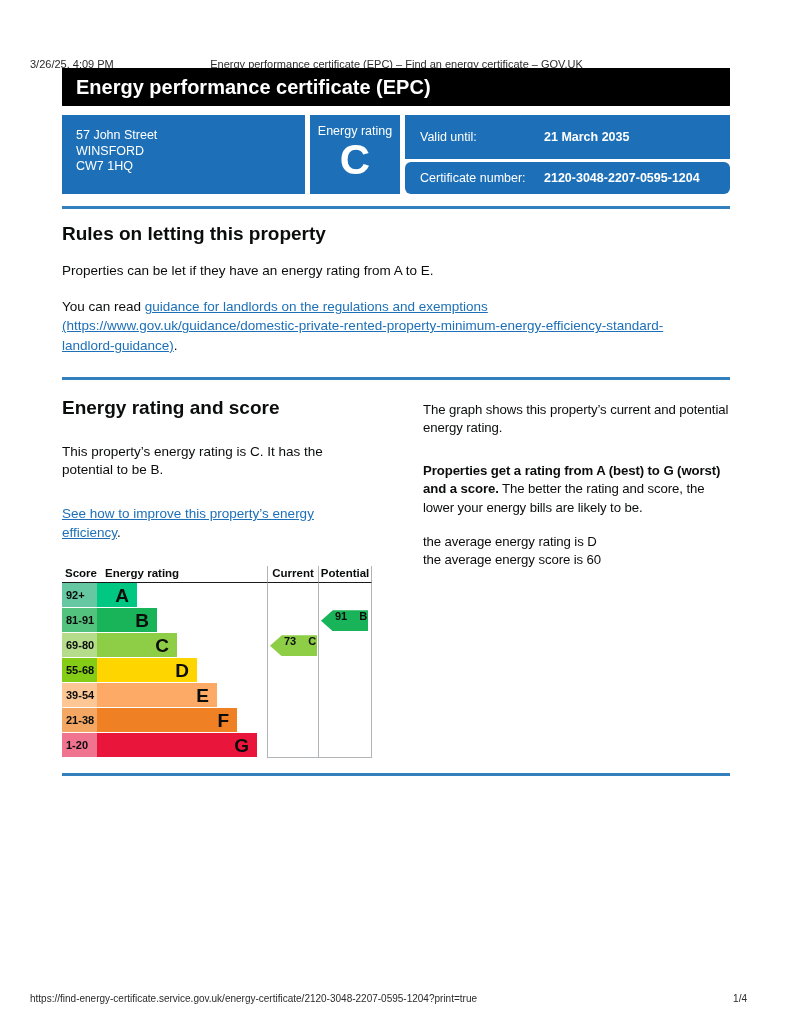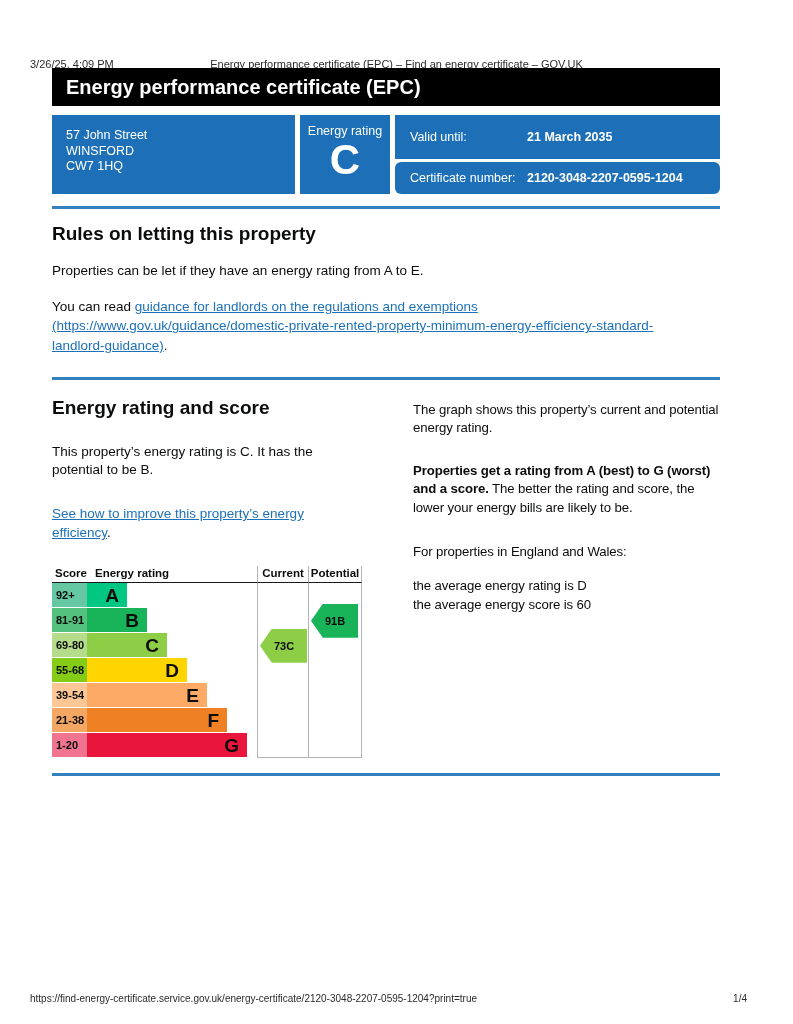--- a/index.html
+++ b/index.html
@@ -10,33 +10,33 @@
   }
   
   .meta-header { position:absolute; top:16px; left:30px; right:30px; font-size:11px; color:#2b2b2b; height:14px;margin-top:42px; }
   .meta-header .dt { position:absolute; left:0; top:0; }
   .meta-header .ttl { position:absolute; left:50%; transform:translateX(-50%); top:0; white-space:nowrap; }
   .meta-footer { position:absolute; top:993px; left:30px; right:46px; font-size:10px; color:#2b2b2b; }
   .meta-footer .url { float:left; }
   .meta-footer .pg { float:right; }
 
   
-  .content { position:absolute; left:52px; top:68px; width:668px; }
+  .content { position:absolute; left:62px; top:68px; width:668px; }
 
   .banner { background:#000; color:#fff; height:38px; line-height:38px;
             font-size:20px; font-weight:700; padding-left:14px; }
 
   .summary-row { display:flex; gap:5px; height:79px; margin-top:9px; }
   .bluebox { background:#1d70b8; color:#fff; }
   .address-box { flex:0 0 243px; padding:13px 14px; font-size:12.5px; line-height:15.5px; }
   .rating-box { flex:0 0 90px; text-align:center; padding-top:9px; }
   .rating-box .lbl { font-size:12.5px; }
   .rating-box .big { font-size:42px; font-weight:700; line-height:44px; }
   .validity-col { flex:1 1 auto; display:flex; flex-direction:column; gap:3px; }
-  .validity-col .vbox { display:flex; align-items:center; padding-left:15px; font-size:12.5px; }
+  .validity-col .vbox { display:flex; align-items:center; padding-left:15px; font-size:12.5px;gap:7px; }
   .vbox.valid { flex:0 0 44px; }
   .vbox.cert  { flex:0 0 32px;border-radius:6px; }
   .vbox .lbl { width:117px; }
   .vbox .val { font-weight:700; }
 
   .property-table { margin-top:12px; }
   .ptrow { display:flex; border-bottom:1px solid #b1b4b6; padding:5px 0; font-size:13.5px; line-height:14px; }
   .ptrow:first-child { border-top:1px solid #b1b4b6; }
   .ptrow .plabel { width:335px; }
 
@@ -71,23 +71,23 @@
   .pot-h { border-right:1px solid #b1b4b6; }
   .cell { height:25px; }
   .score-cell { border-bottom:1px solid #fff; font-size:11px; font-weight:700;
                 display:flex; align-items:center; padding-left:4px; }
   .rating-cell { }
   .band-bar { height:24px; margin-bottom:1px; display:flex; align-items:center; justify-content:flex-end; }
   .band-letter { font-size:19px; font-weight:700; padding-right:8px; line-height:1; }
   .val-col { border-left:1px solid #b1b4b6; display:flex; align-items:center; }
   .pot-col { border-right:1px solid #b1b4b6; }
   .cur-col.last, .pot-col.last { border-bottom:1px solid #b1b4b6; }
-  .arrow { height:34px; width:47px; margin-left:2px;
+  .arrow { height:21px; width:47px; margin-left:2px;
            clip-path:polygon(0 50%, 25% 0, 100% 0, 100% 100%, 25% 100%);
-           display:flex; align-items:center; padding-left:14px; gap:0;
+           display:flex; padding-left:14px; gap:12px;
            font-size:11px; font-weight:700; color:#0b0c0c; }
 </style>
 </head>
 <body>
 
 <div class="page">
 
   <div class="meta-header">
     <span class="dt">3/26/25, 4:09 PM</span>
     <span class="ttl">Energy performance certificate (EPC) – Find an energy certificate – GOV.UK</span>
@@ -206,21 +206,20 @@
               </div>
             </div>
             <div class="cell val-col cur-col last"></div>
             <div class="cell val-col pot-col last"></div>
           </div>
       </div>
 
       <div class="col-right">
         <p>The graph shows this property’s current and potential energy rating.</p>
         <p class="p2"><span class="b">Properties get a rating from A (best) to G (worst) and a score.</span><span> The better the rating and score, the lower your energy bills are likely to be.</span></p>
-        <p class="p3">For properties in England and Wales:</p>
         <p class="avg">
           <span>the average energy rating is D</span><br>
           <span>the average energy score is 60</span>
         </p>
       </div>
     </div>
 
     <hr class="rule-blue hr3">
 
   </div>

